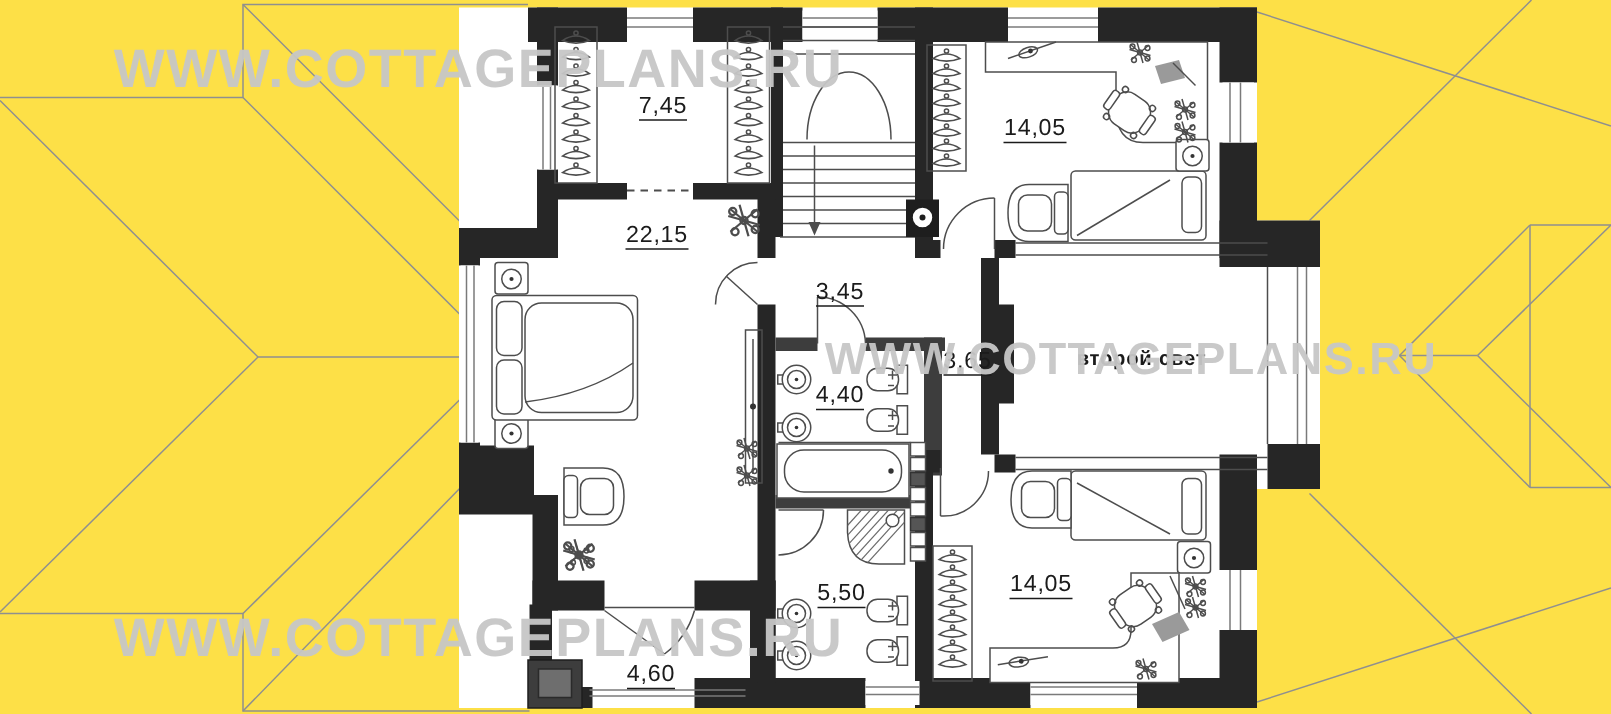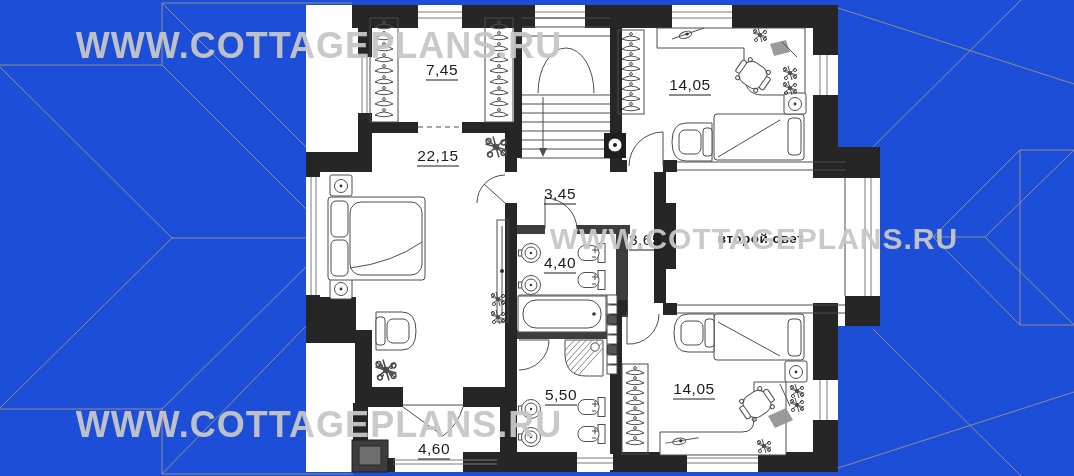--- a/index.html
+++ b/index.html
@@ -1,17 +1,17 @@
 <!DOCTYPE html>
 <html><head>
 <meta charset="utf-8">
 <style>
   html,body{margin:0;padding:0;background:#fff;}
   body{width:1074px;height:476px;overflow:hidden;font-family:"Liberation Sans",sans-serif;}
-  #stage{position:relative;width:1074px;height:476px;background:#1d4ed8;}
+  #stage{position:relative;width:1074px;height:476px;background:#fde047;}
   svg{display:block;}
   .roofline{stroke:#8f8f8f;stroke-width:1;fill:none;}
   .wall{fill:#262626;stroke:none;}
   .wallg{fill:#3d3d3d;stroke:none;}
   .thin{stroke:#4d4d4d;stroke-width:1;fill:none;}
   .furn{stroke:#4d4d4d;stroke-width:1;fill:#ffffff;}
   .furnn{stroke:#4d4d4d;stroke-width:1;fill:none;}
   .winline{stroke:#7a7a7a;stroke-width:1;fill:none;}
   .winbg{fill:#ffffff;}
   .label{font-size:15.5px;fill:#1b1b1b;letter-spacing:0.5px;}

